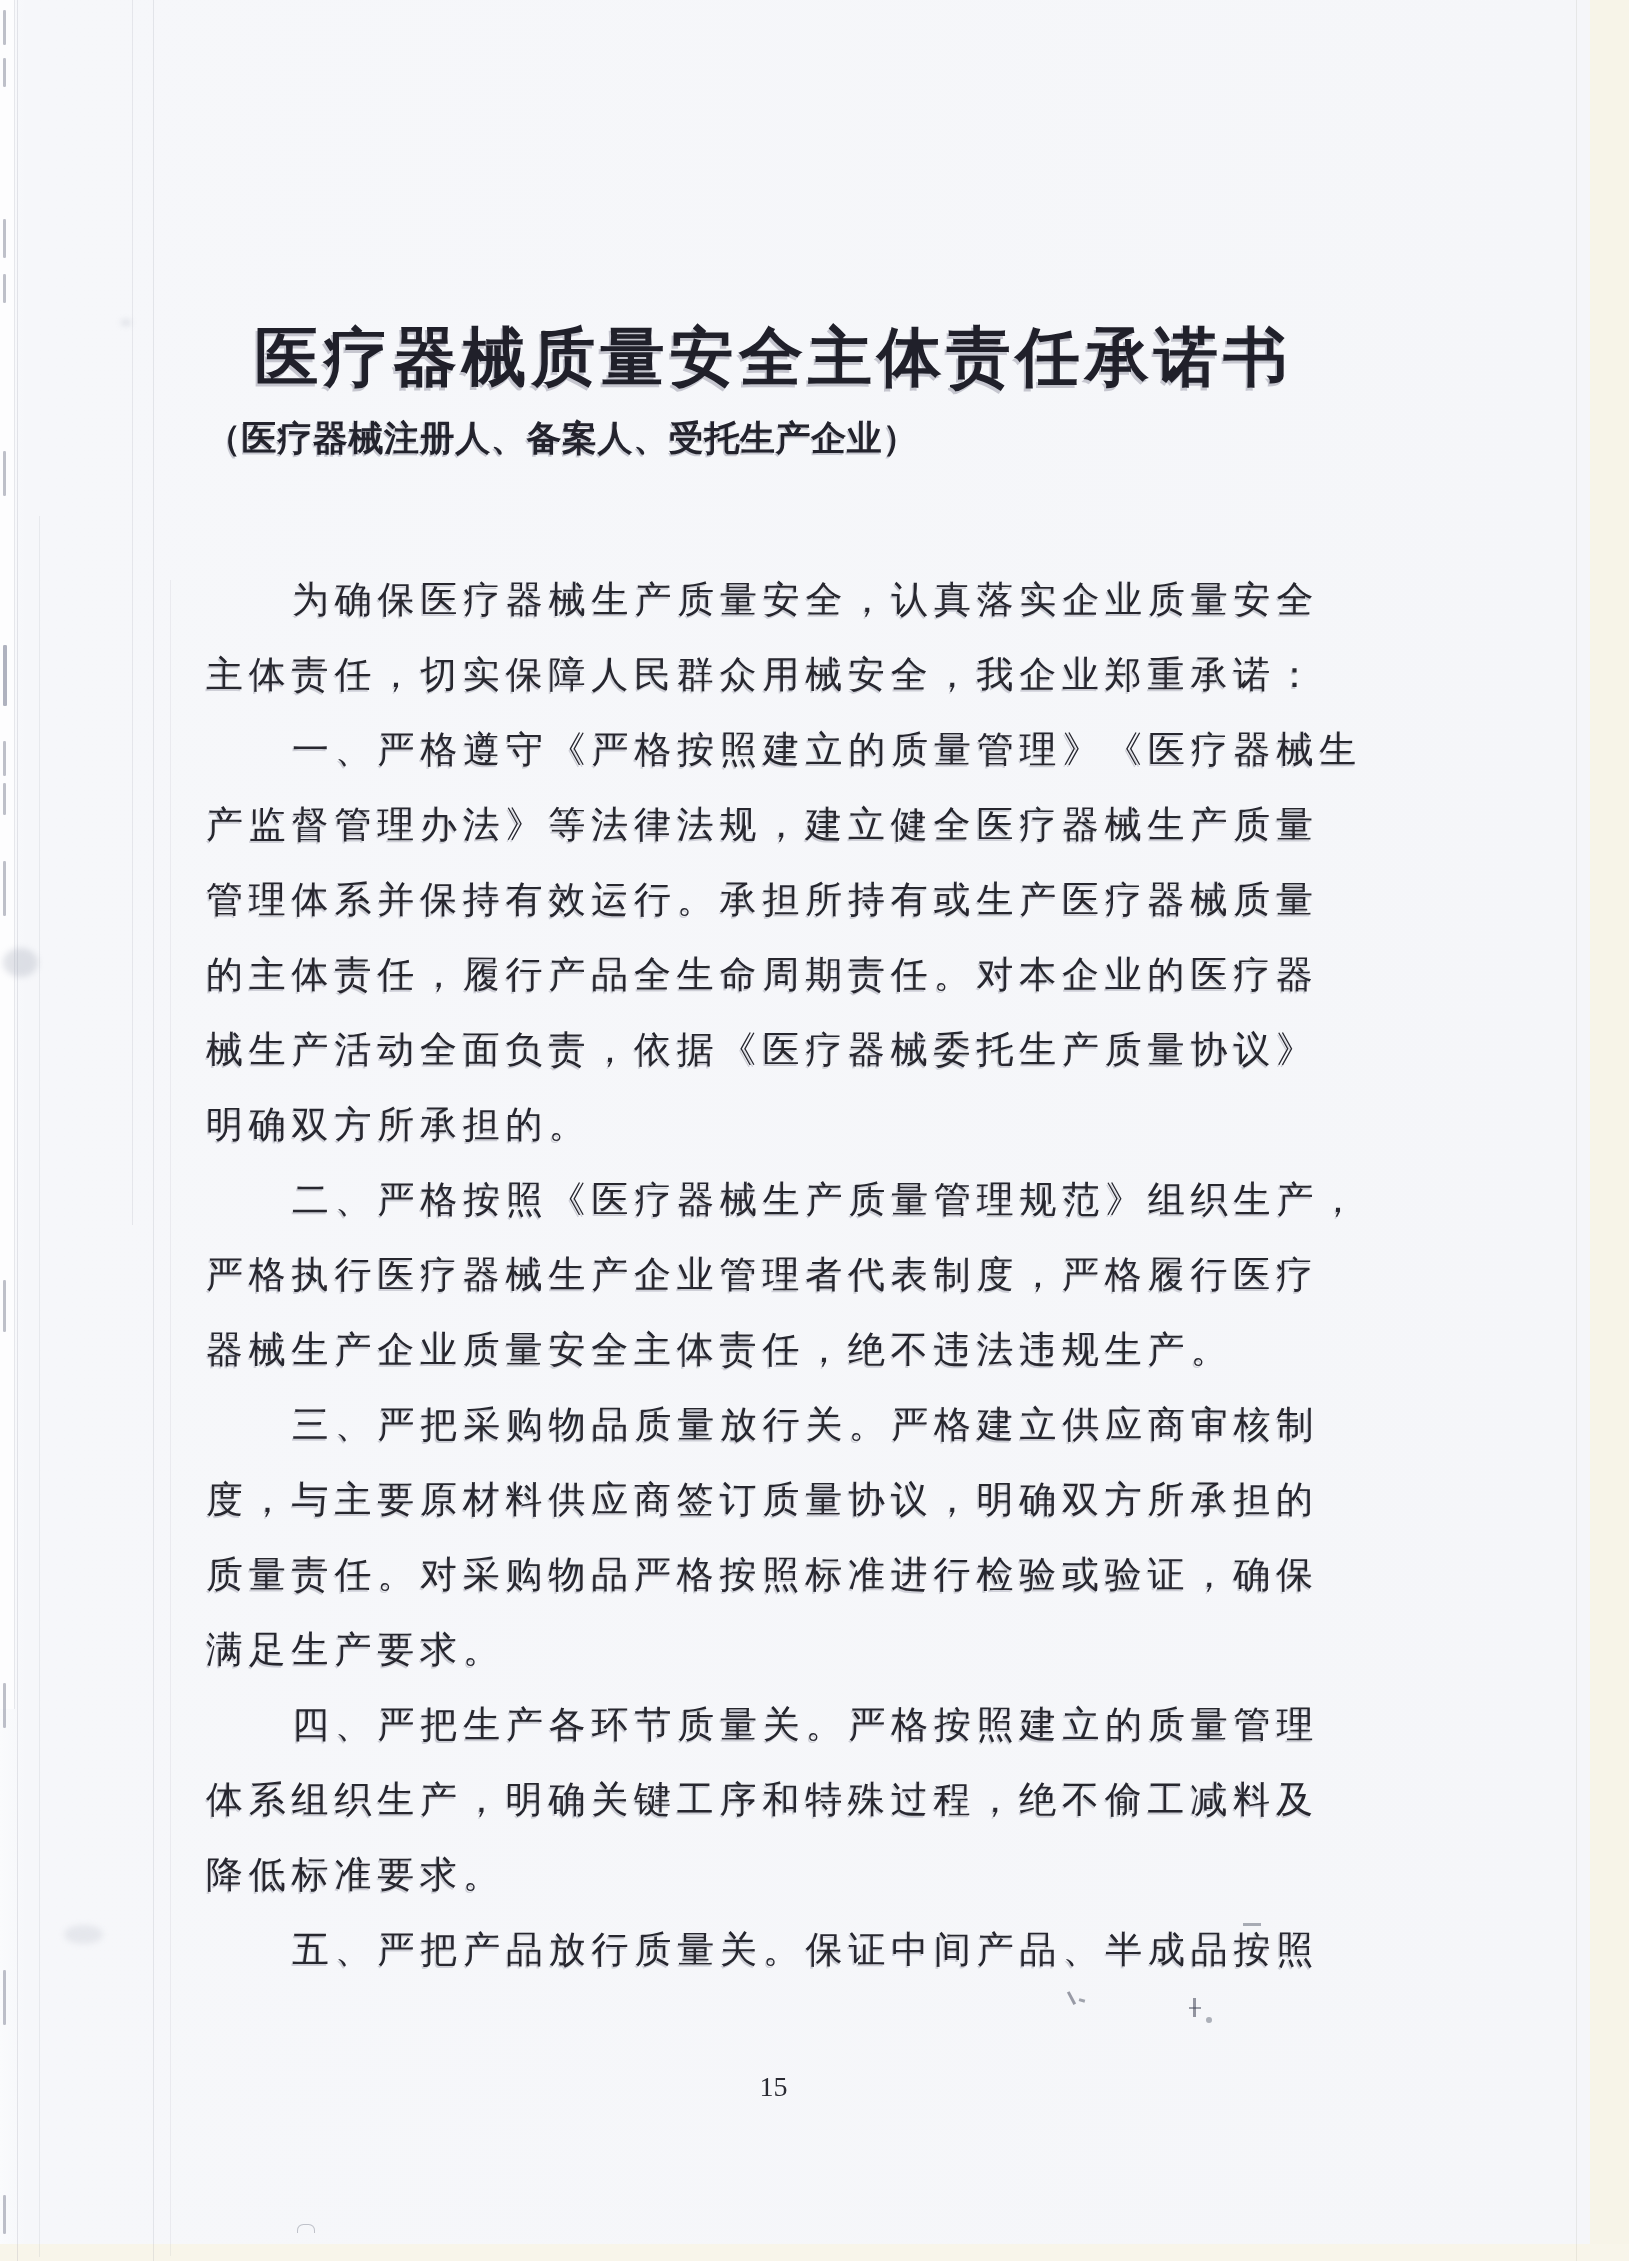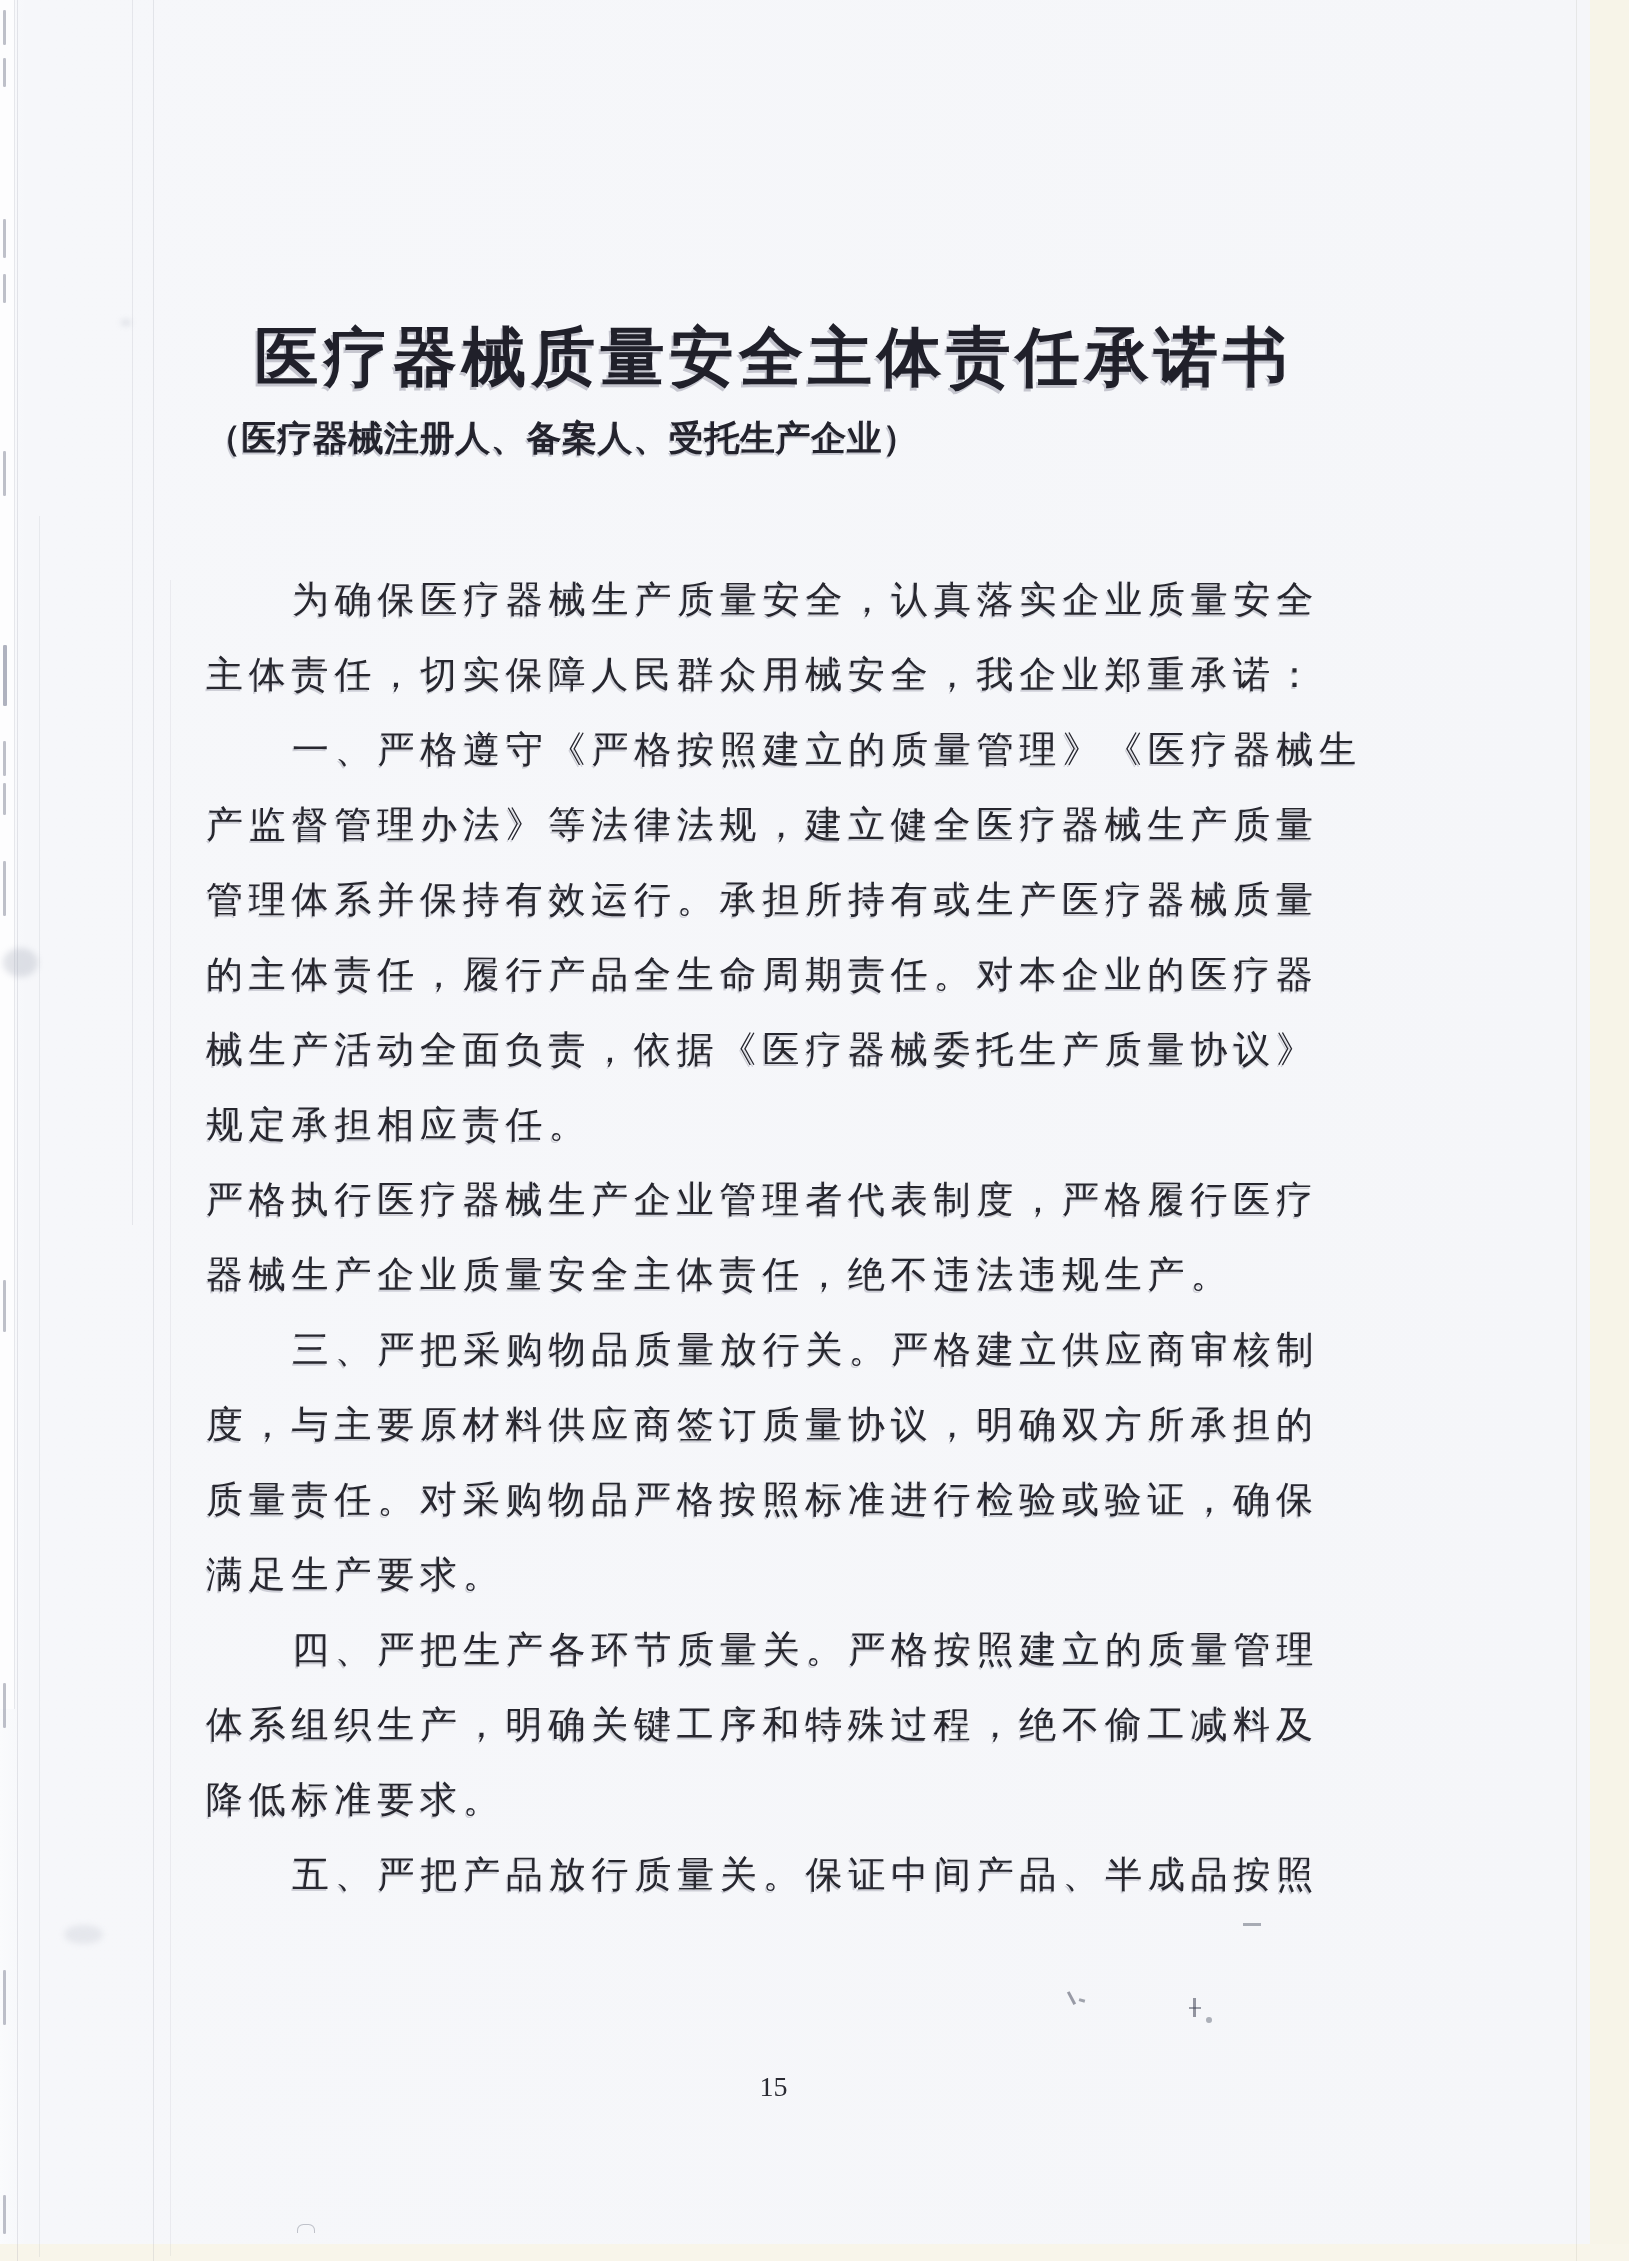--- a/index.html
+++ b/index.html
@@ -138,21 +138,22 @@
   <div class="title">医疗器械质量安全主体责任承诺书</div>
   <div class="subtitle">（医疗器械注册人、备案人、受托生产企业）</div>
   <div class="body-lines" id="body-lines">
       <div class="line indent">为确保医疗器械生产质量安全，认真落实企业质量安全</div>
       <div class="line">主体责任，切实保障人民群众用械安全，我企业郑重承诺：</div>
       <div class="line indent">一、严格遵守《严格按照建立的质量管理》《医疗器械生</div>
       <div class="line">产监督管理办法》等法律法规，建立健全医疗器械生产质量</div>
       <div class="line">管理体系并保持有效运行。承担所持有或生产医疗器械质量</div>
       <div class="line">的主体责任，履行产品全生命周期责任。对本企业的医疗器</div>
       <div class="line">械生产活动全面负责，依据《医疗器械委托生产质量协议》</div>
-      <div class="line">规定承担相应责任。</div>
+      <div class="line">明确双方所承担的。</div>
+      <div class="line indent">二、严格按照《医疗器械生产质量管理规范》组织生产，</div>
       <div class="line">严格执行医疗器械生产企业管理者代表制度，严格履行医疗</div>
       <div class="line">器械生产企业质量安全主体责任，绝不违法违规生产。</div>
       <div class="line indent">三、严把采购物品质量放行关。严格建立供应商审核制</div>
       <div class="line">度，与主要原材料供应商签订质量协议，明确双方所承担的</div>
       <div class="line">质量责任。对采购物品严格按照标准进行检验或验证，确保</div>
       <div class="line">满足生产要求。</div>
       <div class="line indent">四、严把生产各环节质量关。严格按照建立的质量管理</div>
       <div class="line">体系组织生产，明确关键工序和特殊过程，绝不偷工减料及</div>
       <div class="line">降低标准要求。</div>
       <div class="line indent">五、严把产品放行质量关。保证中间产品、半成品按照</div>

